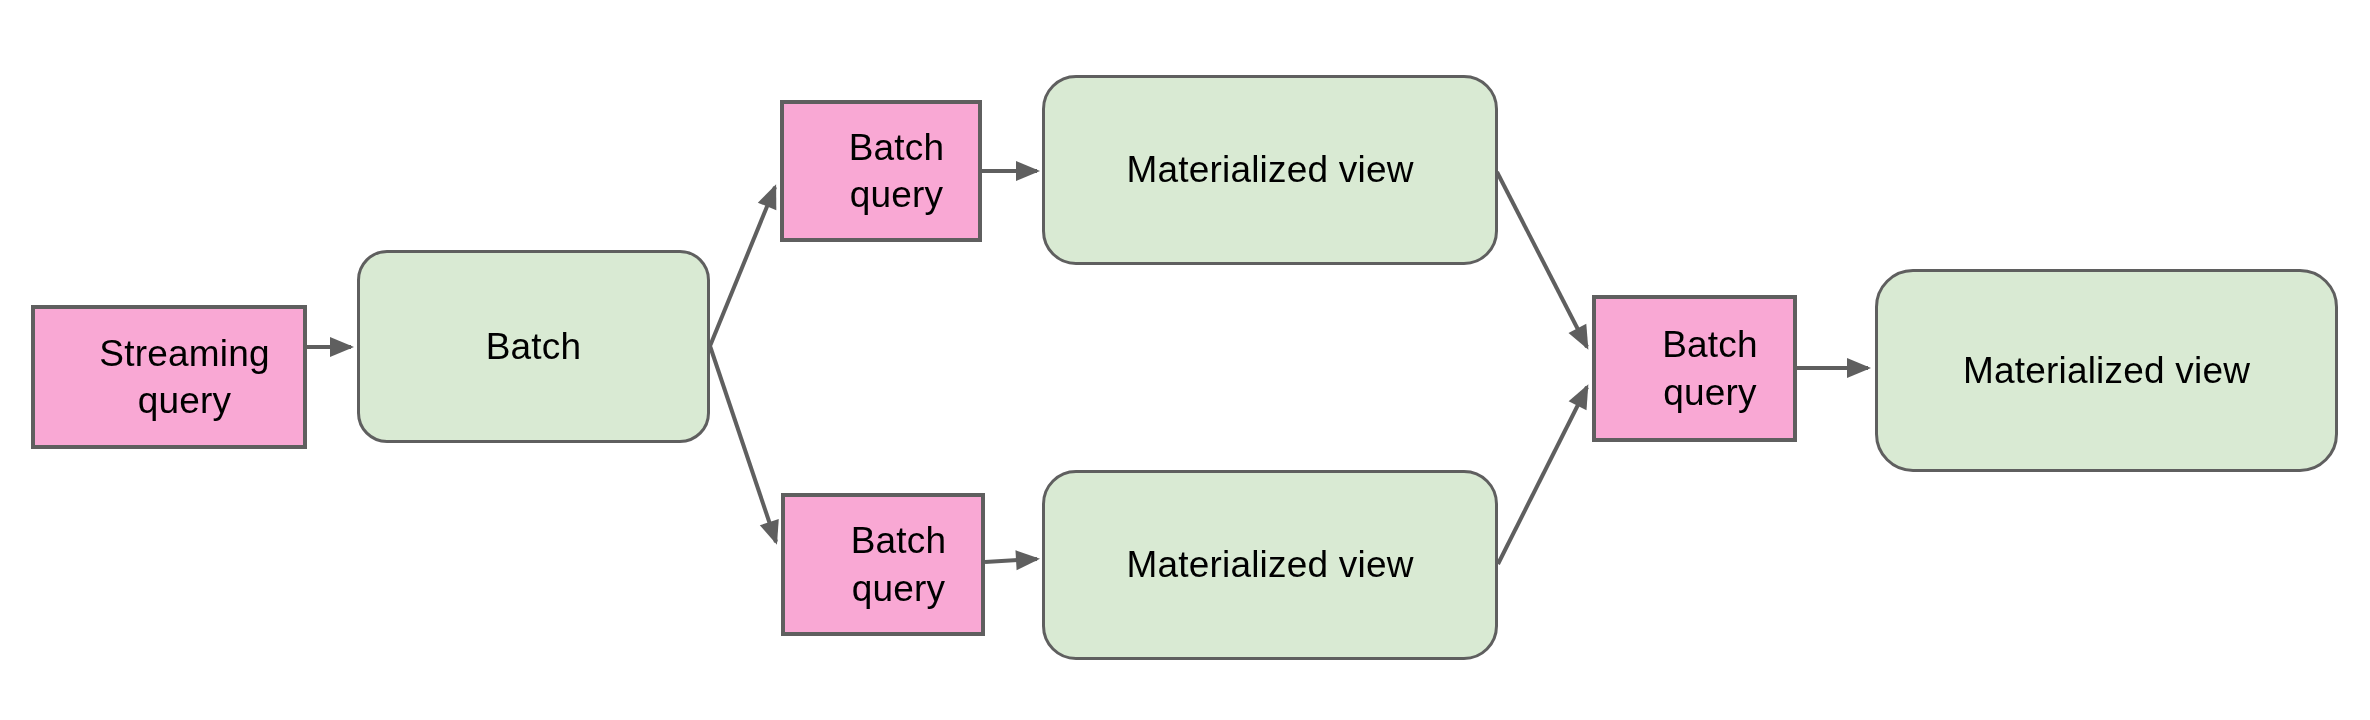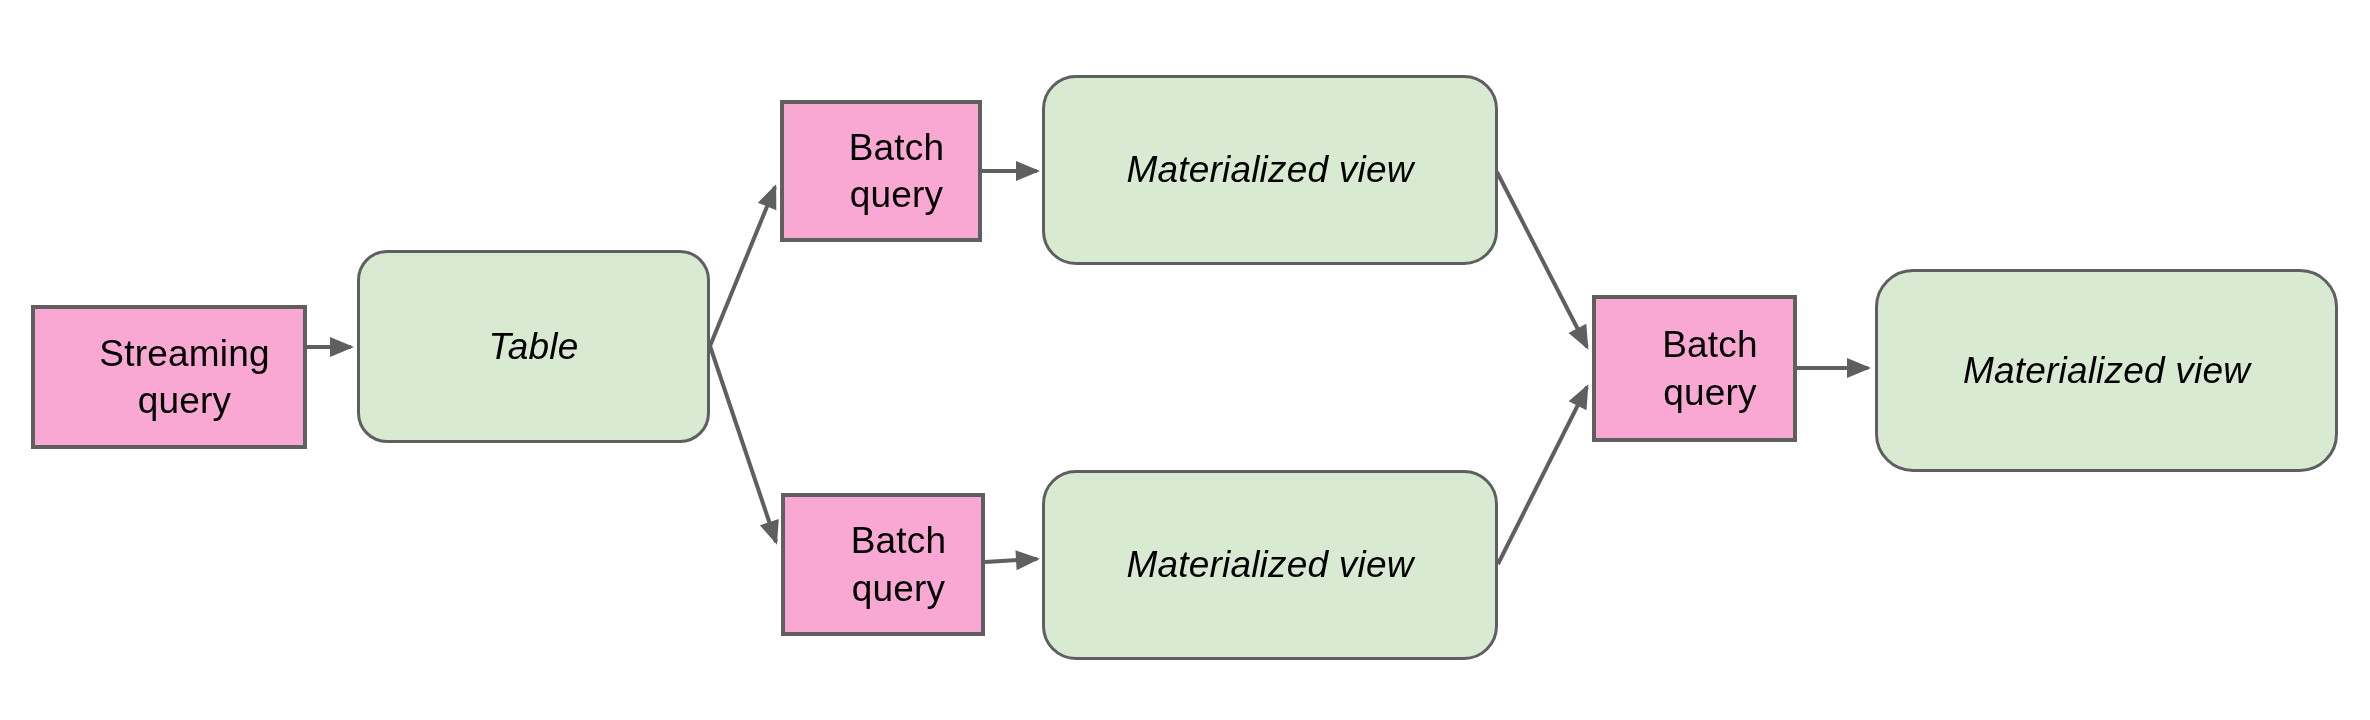--- a/index.html
+++ b/index.html
@@ -44,21 +44,20 @@
   }
   .query-box {
     background: #f9a8d4;
     border: 4px solid #5f5f5f;
     padding-left: 31px;
   }
   .view-box {
     background: #d9ead3;
     border: 3.5px solid #5f5f5f;
     border-radius: 34px;
-    font-style: italic;
   }
   
   #n-streaming      { left: 31px;   top: 275px; width: 276px; height: 144px; margin-top: 30px; }
   #n-table          { left: 357px;  top: 250px; width: 353px; height: 193px; border-radius: 30px; }
   #n-batch-top      { left: 780px;  top: 100px; width: 202px; height: 142px; }
   #n-mv-top         { left: 1042px; top: 75px;  width: 456px; height: 190px; }
   #n-batch-bottom   { left: 781px;  top: 493px; width: 204px; height: 143px; }
   #n-mv-bottom      { left: 1042px; top: 470px; width: 456px; height: 190px; }
   #n-batch-right    { left: 1592px; top: 295px; width: 205px; height: 147px; }
   #n-mv-right       { left: 1875px; top: 269px; width: 463px; height: 203px; border-radius: 38px; }
@@ -84,21 +83,21 @@
       <line x1="1498" y1="564" x2="1587" y2="387" marker-end="url(#arrowhead)"></line>
       <line x1="1797" y1="368" x2="1868" y2="368" marker-end="url(#arrowhead)"></line>
     </g>
   </svg>
 
   <div class="node query-box" id="n-streaming">
     <span class="label">Streaming query</span>
   </div>
 
   <div class="node view-box" id="n-table">
-    <span class="label">Table</span>
+    <span class="label">Batch</span>
   </div>
 
   <div class="node query-box" id="n-batch-top">
     <span class="label">Batch query</span>
   </div>
 
   <div class="node view-box" id="n-mv-top">
     <span class="label">Materialized view</span>
   </div>
 

